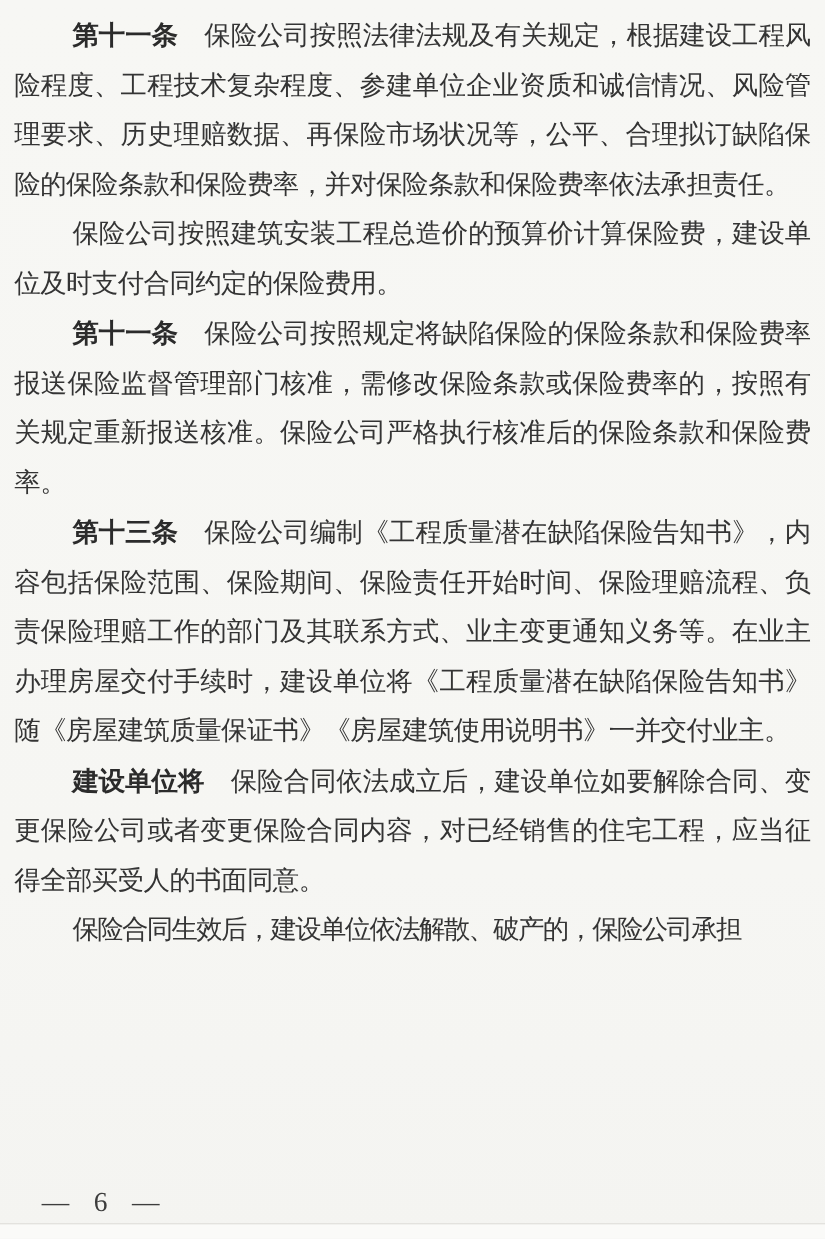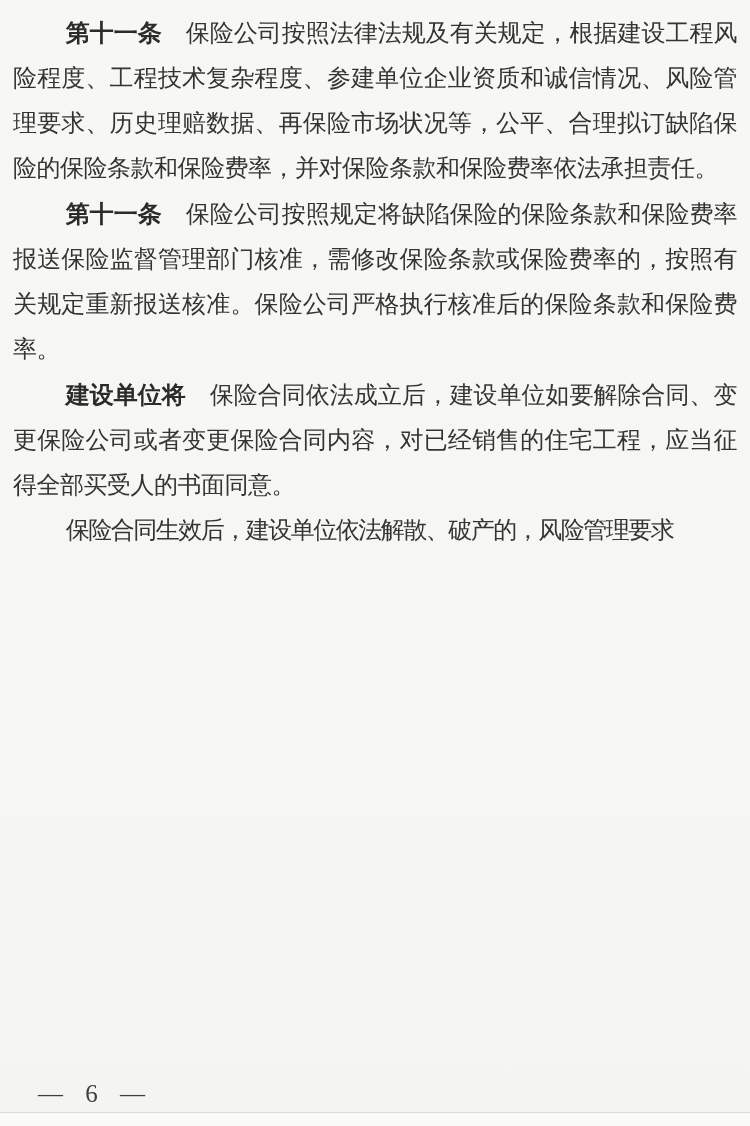--- a/index.html
+++ b/index.html
@@ -58,26 +58,28 @@
     background: #fafaf8;
   }
 </style>
 </head>
 <body>
 
 <main class="page">
   <section class="textblock" id="paragraphs">
   <p class="para"><b class="art">第十一条</b><span class="body-text">保险公司按照法律法规及有关规定，根据建设工程风险程度、工程技术复杂程度、参建单位企业资质和诚信情况、风险管理要求、历史理赔数据、再保险市场状况等，公平、合理拟订缺陷保险的保险条款和保险费率，并对保险条款和保险费率依法承担责任。</span></p>
 
+  <p class="para"><span class="body-text">保险公司按照建筑安装工程总造价的预算价计算保险费，建设单位及时支付合同约定的保险费用。</span></p>
 
 
   <p class="para"><b class="art">第十一条</b><span class="body-text">保险公司按照规定将缺陷保险的保险条款和保险费率报送保险监督管理部门核准，需修改保险条款或保险费率的，按照有关规定重新报送核准。保险公司严格执行核准后的保险条款和保险费率。</span></p>
 
+  <p class="para"><b class="art">第十三条</b><span class="body-text">保险公司编制《工程质量潜在缺陷保险告知书》，内容包括保险范围、保险期间、保险责任开始时间、保险理赔流程、负责保险理赔工作的部门及其联系方式、业主变更通知义务等。在业主办理房屋交付手续时，建设单位将《工程质量潜在缺陷保险告知书》随《房屋建筑质量保证书》《房屋建筑使用说明书》一并交付业主。</span></p>
 
   <p class="para"><b class="art">建设单位将</b><span class="body-text">保险合同依法成立后，建设单位如要解除合同、变更保险公司或者变更保险合同内容，对已经销售的住宅工程，应当征得全部买受人的书面同意。</span></p>
 
-  <p class="para"><span class="body-text">保险合同生效后，建设单位依法解散、破产的，风险管理要求</span></p>
+  <p class="para"><span class="body-text">保险合同生效后，建设单位依法解散、破产的，保险公司承担</span></p>
 </section>
 
   <div class="footer">— 6 —</div>
 
   <div class="scan-edge"></div>
 </main>
 
 </body></html>

